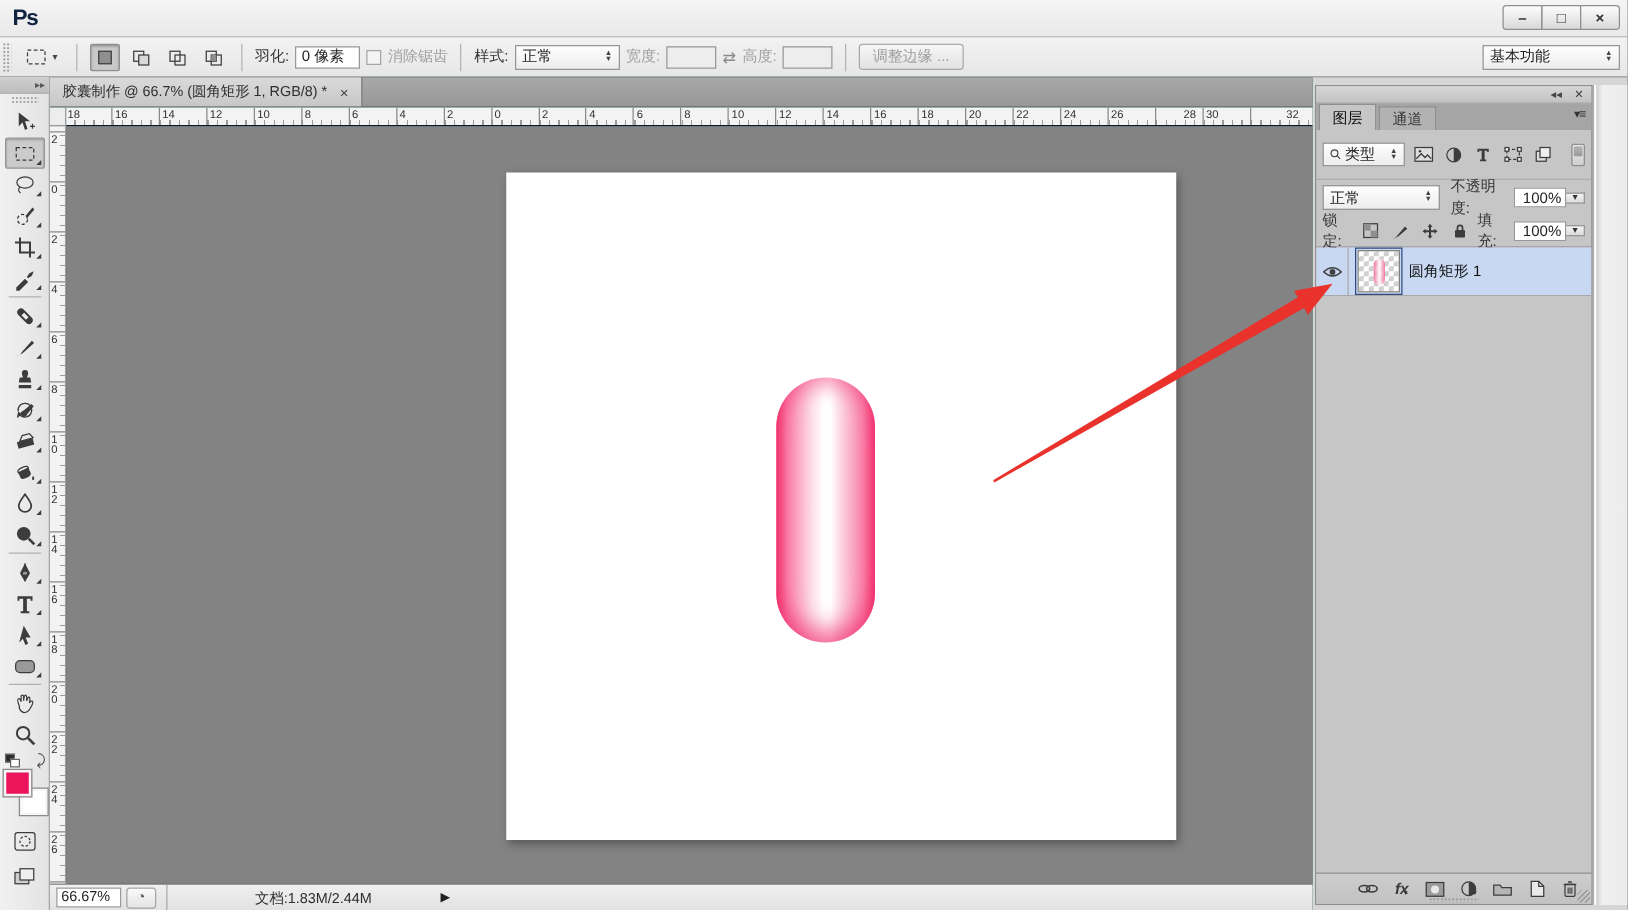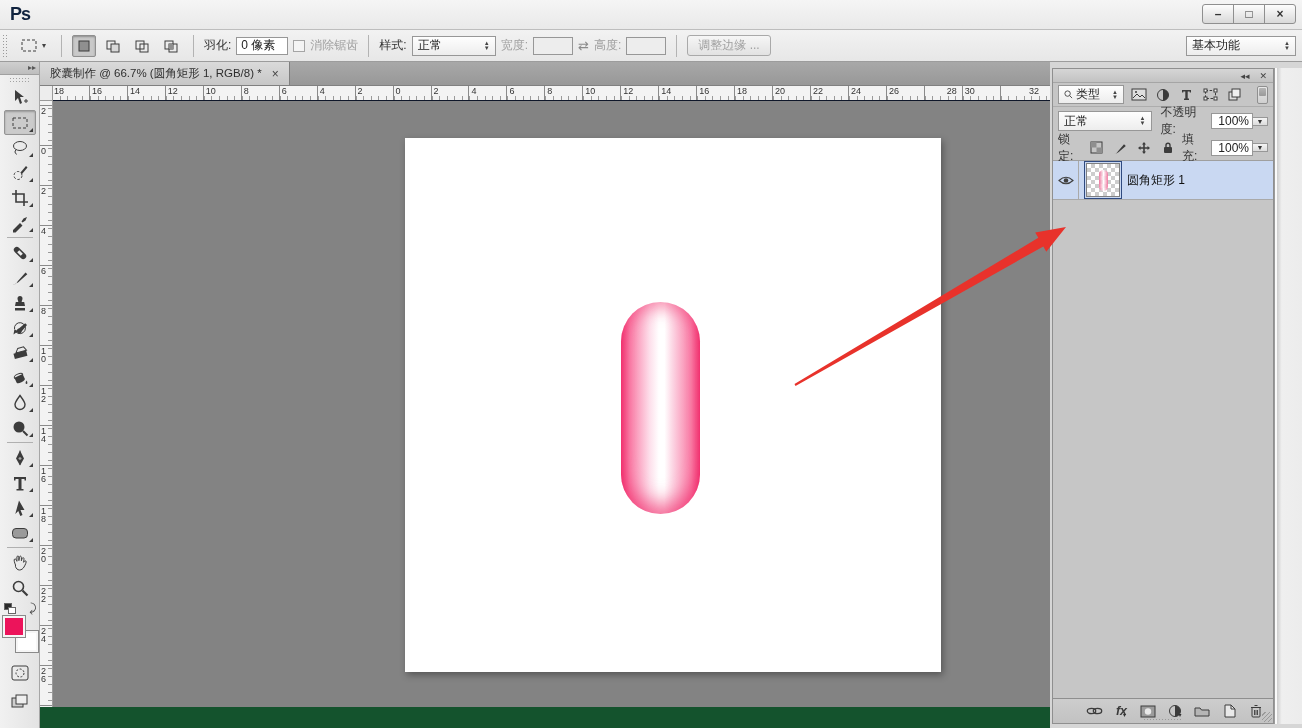--- a/index.html
+++ b/index.html
@@ -119,21 +119,21 @@
     border:1px solid #8f8f8f; display:flex; flex-direction:column; }
   #panel-header { height:14px; background:linear-gradient(#d6d6d6,#c2c2c2); border-bottom:1px solid #a5a5a5;
     display:flex; justify-content:flex-end; align-items:center; gap:10px; padding:0 6px;
     font-size:9px; color:#444; }
   #panel-tabs { height:21px; background:#a5a5a5; display:flex; align-items:flex-end; padding-left:2px; position:relative; }
   .ptab { height:19px; padding:0 10px; display:flex; align-items:center; font-size:12px;
     background:#b2b2b2; border:1px solid #8f8f8f; border-bottom:none; margin-right:2px; color:#3a3a3a; }
   .ptab.active { background:#c6c6c6; color:#111; height:21px; }
   #panel-menu { position:absolute; right:5px; top:3px; font-size:10px; color:#333; letter-spacing:-1px; }
   .prow { display:flex; align-items:center; padding:0 5px; gap:5px; }
-  #filter-row { height:24px; border-bottom:1px solid #adadad; }
+  #filter-row { height:40px; border-bottom:1px solid #adadad; }
   #filter-select { width:66px; height:19px; }
   .ficon { width:19px; height:17px; display:flex; align-items:center; justify-content:center; }
   #filter-toggle { margin-left:auto; width:11px; height:18px; border:1px solid #8f8f8f; border-radius:2px;
     background:linear-gradient(#e9e9e9,#cfcfcf); position:relative; }
   #filter-toggle::after { content:""; position:absolute; left:1px; right:1px; top:1px; height:8px;
     background:linear-gradient(#b5b5b5,#9a9a9a); border-radius:1px; }
   #blend-row { height:28px; }
   #blend-select { width:104px; height:20px; }
   .num-field { display:flex; height:19px;align-items:center; }
   .num-field .val { background:#fff; border:1px solid #979797; width:42px; display:flex; align-items:center;
@@ -508,28 +508,42 @@
         <div class="vr-tick" style="top: 564px;"></div>
         <div class="vr-label" style="top: 566px;">2
 6</div>
         <div class="vr-tick" style="top: 604px;"></div>
       </div>
     <div id="canvas">
       <div id="docpage"></div>
       <div id="capsule"></div>
     </div>
   </div>
+  <div id="statusbar">
+    <div id="zoom-field">
+      <span>66.67%</span>
+    </div>
+    <div id="status-icon-btn">◔</div>
+    <div class="status-div"></div>
+    <span id="doc-info">文档:1.83M/2.44M</span>
+    <span id="status-flyout">▶</span>
+  </div>
 </div>
 
 <div id="dock">
   <div id="dock-edge"></div>
   <div id="panel">
     <div id="panel-header">
       <span>◂◂</span>
       <span>✕</span>
+    </div>
+    <div id="panel-tabs">
+      <div class="ptab active">图层</div>
+      <div class="ptab">通道</div>
+      <span id="panel-menu">▾≡</span>
     </div>
     <div class="prow" id="filter-row">
       <div class="selectbox" id="filter-select">
         <span style="display:flex;align-items:center;gap:3px">
           <svg width="9" height="9" viewBox="0 0 10 10">
               <circle cx="4" cy="4" r="3" fill="none" stroke="#444"></circle>
               <path d="M6.2 6.2 L9 9" stroke="#444"></path>
             </svg>
           <span>类型</span>
         </span>

